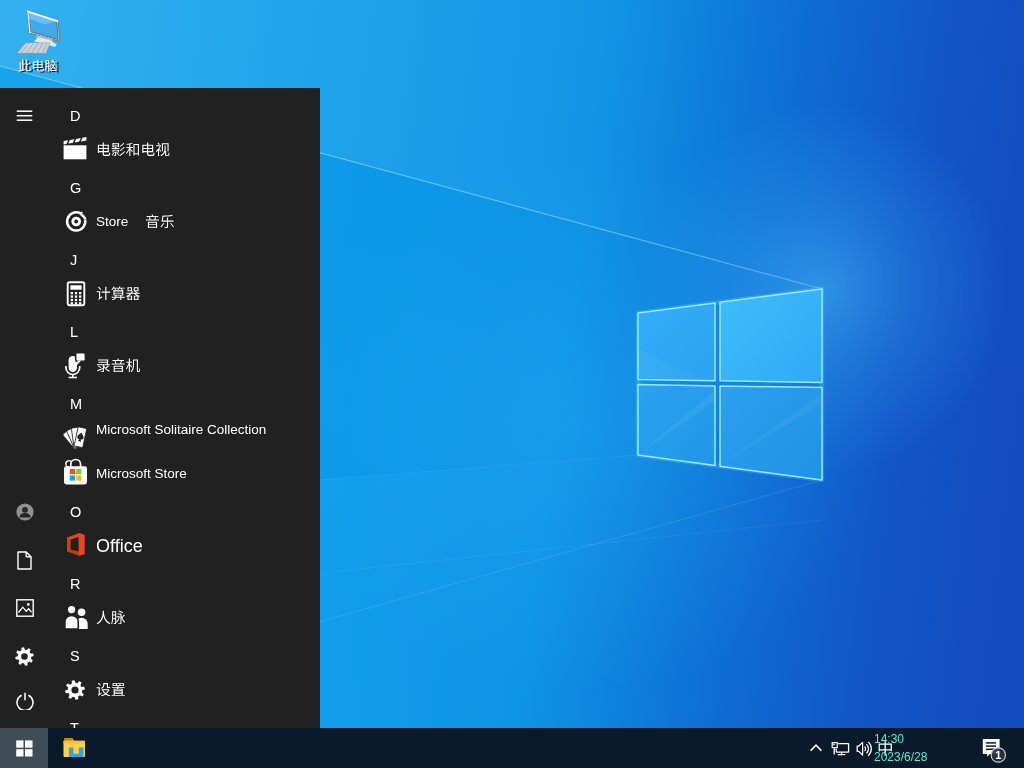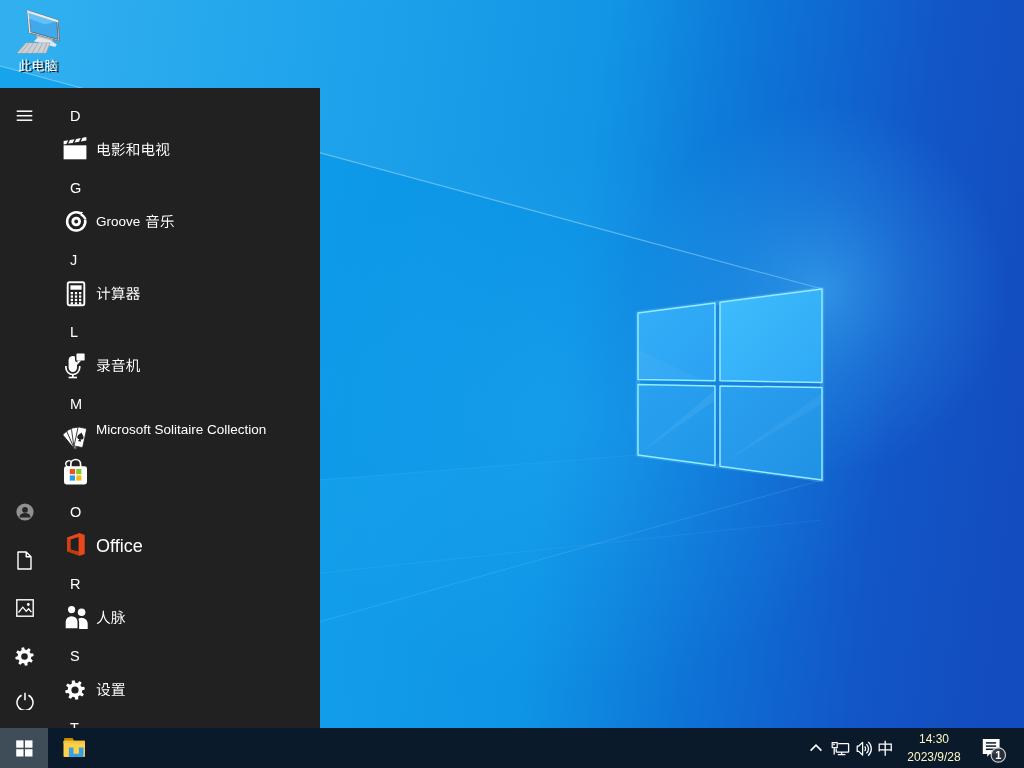--- a/index.html
+++ b/index.html
@@ -220,39 +220,40 @@
     </svg>
 <div class="abs" style="left:70px;top:97.5px;width:40px;height:36px;line-height:36px;font-size:14.5px;color:#fff">D</div>
     <svg class="abs" style="left:96px;top:141.6px" width="74" height="14.8" viewBox="0 0 74 14.8" fill="#fff" xmlns="http://www.w3.org/2000/svg">
       <path transform="translate(0,0) scale(0.014800)" d="M452 472V616H204V472ZM531 472H788V616H531ZM452 402H204V259H452ZM531 402V259H788V402ZM126 185V751H204V689H452V795C452 912 485 943 597 943C622 943 791 943 818 943C925 943 949 890 962 738C939 732 907 718 887 704C880 834 870 867 814 867C778 867 632 867 602 867C542 867 531 855 531 797V689H865V185H531V42H452V185Z"></path>
       <path transform="translate(14.8,0) scale(0.014800)" d="M840 60C783 140 680 225 592 274C611 288 634 310 646 326C740 269 843 180 911 89ZM873 330C810 417 693 505 593 556C612 570 633 593 645 609C751 550 868 457 942 359ZM893 620C825 733 695 838 563 897C581 911 602 936 615 954C753 886 885 774 962 646ZM186 577H474V661H186ZM417 760C452 807 490 870 508 911L564 881C546 842 506 781 471 735ZM179 236H485V297H179ZM179 126H485V187H179ZM108 75V348H558V75ZM154 737C131 790 95 842 56 880C71 890 97 910 109 921C149 880 192 815 218 756ZM270 366C278 380 286 396 293 412H59V473H593V412H373C364 391 352 368 340 350ZM116 523V715H292V880C292 889 290 892 278 892C267 893 233 893 192 892C202 910 212 935 215 955C271 955 309 954 334 944C359 933 366 916 366 881V715H547V523Z"></path>
       <path transform="translate(29.6,0) scale(0.014800)" d="M531 133V915H604V833H827V908H903V133ZM604 761V205H827V761ZM439 49C351 85 193 115 60 133C68 150 78 176 81 193C134 187 191 179 247 169V336H50V406H228C182 532 102 669 26 746C39 765 58 794 67 816C132 747 198 632 247 514V958H321V517C364 574 420 650 443 688L489 626C465 595 358 469 321 431V406H496V336H321V154C384 141 442 126 489 108Z"></path>
       <path transform="translate(44.4,0) scale(0.014800)" d="M452 472V616H204V472ZM531 472H788V616H531ZM452 402H204V259H452ZM531 402V259H788V402ZM126 185V751H204V689H452V795C452 912 485 943 597 943C622 943 791 943 818 943C925 943 949 890 962 738C939 732 907 718 887 704C880 834 870 867 814 867C778 867 632 867 602 867C542 867 531 855 531 797V689H865V185H531V42H452V185Z"></path>
       <path transform="translate(59.2,0) scale(0.014800)" d="M450 89V621H523V155H832V621H907V89ZM154 76C190 115 229 170 247 207L308 167C290 132 250 80 211 42ZM637 231V426C637 583 607 774 354 905C369 917 393 945 402 961C552 882 631 775 671 666V860C671 927 698 945 766 945H857C944 945 955 904 965 747C946 742 921 732 902 717C898 861 893 888 858 888H777C749 888 741 880 741 852V604H690C705 543 709 483 709 428V231ZM63 212V281H305C247 408 142 533 39 603C50 617 68 655 74 676C113 647 152 611 190 570V959H261V528C296 573 339 630 359 661L407 601C388 579 318 499 280 458C328 390 369 314 397 236L357 209L343 212Z"></path>
     </svg>
     <div class="abs" style="left:70px;top:169.5px;width:40px;height:36px;line-height:36px;font-size:14.5px;color:#fff">G</div>
-    <div class="abs" style="left:96px;top:204px;height:36px;line-height:36px;font-size:13.5px;color:#fff;white-space:nowrap">Groove</div>
+    <div class="abs" style="left:96px;top:204px;height:36px;line-height:36px;font-size:13.5px;color:#fff;white-space:nowrap">Store</div>
     <svg class="abs" style="left:144.5px;top:213.638px" width="29.6" height="14.8" viewBox="0 0 29.6 14.8" fill="#fff" xmlns="http://www.w3.org/2000/svg">
       <path transform="translate(0,0) scale(0.014800)" d="M435 47C450 72 464 103 474 131H112V199H897V131H558C548 100 530 61 509 32ZM248 221C274 264 297 323 306 366H55V434H946V366H693C718 324 743 269 766 221L685 201C668 249 638 319 613 366H349L385 357C376 315 351 252 319 205ZM267 750H740V859H267ZM267 690V586H740V690ZM193 522V961H267V923H740V959H818V522Z"></path>
       <path transform="translate(14.8,0) scale(0.014800)" d="M236 602C187 691 109 786 38 848C56 860 86 884 100 897C169 828 253 722 309 626ZM692 633C765 713 851 825 891 894L960 858C919 790 829 682 757 603ZM129 529C139 520 180 516 247 516H482V862C482 878 475 883 458 884C441 884 382 885 318 883C329 904 341 937 345 958C431 958 482 957 515 944C547 932 558 910 558 862V516H924L925 440H558V239H482V440H201C219 365 237 271 245 182C462 177 716 157 875 117L832 51C679 91 398 110 171 116C169 232 143 361 135 394C126 430 117 453 104 458C112 477 125 513 129 529Z"></path>
     </svg>
     <div class="abs" style="left:70px;top:241.5px;width:40px;height:36px;line-height:36px;font-size:14.5px;color:#fff">J</div>
     <svg class="abs" style="left:96px;top:285.6px" width="44.4" height="14.8" viewBox="0 0 44.4 14.8" fill="#fff" xmlns="http://www.w3.org/2000/svg">
       <path transform="translate(0,0) scale(0.014800)" d="M137 105C193 152 263 220 295 263L346 207C312 166 241 102 186 57ZM46 354V428H205V787C205 830 174 860 155 872C169 887 189 921 196 941C212 920 240 898 429 764C421 750 409 718 404 698L281 782V354ZM626 43V372H372V449H626V960H705V449H959V372H705V43Z"></path>
       <path transform="translate(14.8,0) scale(0.014800)" d="M252 423H764V482H252ZM252 530H764V590H252ZM252 318H764V375H252ZM576 35C548 112 497 185 436 233C453 240 482 256 497 267H296L353 246C346 227 331 200 315 176H487V114H223C234 94 244 74 253 54L183 35C151 113 96 191 35 242C52 252 82 272 96 284C127 255 158 217 185 176H237C257 206 277 243 287 267H177V641H311V706L310 728H56V790H286C258 832 198 874 72 905C88 919 109 945 119 961C279 915 346 852 372 790H642V958H719V790H948V728H719V641H842V267H742L796 242C786 223 768 199 748 176H940V114H620C631 94 640 73 648 52ZM642 728H386L387 708V641H642ZM505 267C532 242 559 211 583 176H663C690 205 718 241 731 267Z"></path>
       <path transform="translate(29.6,0) scale(0.014800)" d="M196 150H366V291H196ZM622 150H802V291H622ZM614 396C656 412 706 437 740 460H452C475 428 495 395 511 362L437 348V85H128V356H431C415 391 392 426 364 460H52V527H298C230 587 141 641 30 682C45 696 64 722 72 739L128 715V960H198V931H365V954H437V651H246C305 613 355 571 396 527H582C624 573 679 616 739 651H555V960H624V931H802V954H875V716L924 732C934 714 955 686 972 672C863 646 751 592 675 527H949V460H774L801 431C768 405 704 374 653 356ZM553 85V356H875V85ZM198 865V717H365V865ZM624 865V717H802V865Z"></path>
     </svg>
     <div class="abs" style="left:70px;top:313.5px;width:40px;height:36px;line-height:36px;font-size:14.5px;color:#fff">L</div>
     <svg class="abs" style="left:96px;top:357.6px" width="44.4" height="14.8" viewBox="0 0 44.4 14.8" fill="#fff" xmlns="http://www.w3.org/2000/svg">
       <path transform="translate(0,0) scale(0.014800)" d="M134 563C199 599 278 656 316 694L369 642C329 604 248 551 185 517ZM134 96V165H740L736 257H164V326H732L726 418H67V485H461V668C316 728 165 789 68 826L108 893C206 851 337 795 461 740V878C461 892 456 896 440 897C424 898 368 898 309 896C319 915 331 943 335 962C413 962 464 962 495 951C527 940 537 922 537 879V644C623 774 748 871 904 920C914 900 937 871 953 855C845 826 751 773 675 703C739 664 814 608 874 557L810 510C765 555 691 614 629 656C592 614 561 566 537 515V485H940V418H804C813 315 820 192 822 96L763 92L750 96Z"></path>
       <path transform="translate(14.8,0) scale(0.014800)" d="M435 47C450 72 464 103 474 131H112V199H897V131H558C548 100 530 61 509 32ZM248 221C274 264 297 323 306 366H55V434H946V366H693C718 324 743 269 766 221L685 201C668 249 638 319 613 366H349L385 357C376 315 351 252 319 205ZM267 750H740V859H267ZM267 690V586H740V690ZM193 522V961H267V923H740V959H818V522Z"></path>
       <path transform="translate(29.6,0) scale(0.014800)" d="M498 97V418C498 573 484 772 349 912C366 921 395 946 406 960C550 812 571 585 571 418V168H759V812C759 898 765 916 782 931C797 944 819 950 839 950C852 950 875 950 890 950C911 950 929 946 943 936C958 926 966 909 971 880C975 855 979 781 979 724C960 718 937 706 922 692C921 759 920 812 917 835C916 858 913 867 907 873C903 878 895 880 887 880C877 880 865 880 858 880C850 880 845 878 840 874C835 870 833 851 833 818V97ZM218 40V254H52V326H208C172 465 99 621 28 705C40 723 59 753 67 773C123 704 177 591 218 474V959H291V500C330 550 377 612 397 646L444 584C421 558 326 451 291 416V326H439V254H291V40Z"></path>
     </svg>
     <div class="abs" style="left:70px;top:385.5px;width:40px;height:36px;line-height:36px;font-size:14.5px;color:#fff">M</div>
     <div class="abs" style="left:96px;top:412px;height:36px;line-height:36px;font-size:13.5px;color:#fff;white-space:nowrap">Microsoft Solitaire Collection</div>
+    <div class="abs" style="left:96px;top:456px;height:36px;line-height:36px;font-size:13.5px;color:#fff;white-space:nowrap">Microsoft Store</div>
     <div class="abs" style="left:70px;top:493.5px;width:40px;height:36px;line-height:36px;font-size:14.5px;color:#fff">O</div>
     <div class="abs" style="left:96px;top:528px;height:36px;line-height:36px;font-size:18px;color:#fff;white-space:nowrap">Office</div>
     <div class="abs" style="left:70px;top:565.5px;width:40px;height:36px;line-height:36px;font-size:14.5px;color:#fff">R</div>
     <svg class="abs" style="left:96px;top:609.6px" width="29.6" height="14.8" viewBox="0 0 29.6 14.8" fill="#fff" xmlns="http://www.w3.org/2000/svg">
       <path transform="translate(0,0) scale(0.014800)" d="M457 43C454 197 460 686 43 897C66 913 90 937 104 956C349 825 455 601 502 400C551 587 659 834 910 952C922 931 944 905 965 889C611 730 549 311 534 191C539 131 540 80 541 43Z"></path>
       <path transform="translate(14.8,0) scale(0.014800)" d="M513 100C605 129 727 176 788 212L819 146C757 111 634 67 543 42ZM395 416V486H529C500 622 439 736 364 795V77H91V437C91 584 86 786 23 927C40 934 70 950 83 962C126 866 144 740 152 621H295V870C295 884 290 888 277 888C265 889 225 889 181 888C190 908 200 940 202 959C267 959 305 957 330 945C355 933 364 910 364 871V807C379 821 396 843 404 859C506 779 580 628 608 426L564 414L552 416ZM158 145H295V311H158ZM158 380H295V551H156L158 437ZM453 235V307H649V871C649 885 644 890 629 890C615 891 566 892 514 890C524 909 534 942 537 962C611 962 655 961 684 948C711 936 720 913 720 872V533C768 673 836 793 923 861C935 842 960 815 976 801C897 748 833 651 785 537C836 491 899 420 954 362L888 312C857 361 806 425 760 474C744 429 731 382 720 336V235Z"></path>
     </svg>
     <div class="abs" style="left:70px;top:637.5px;width:40px;height:36px;line-height:36px;font-size:14.5px;color:#fff">S</div>
     <svg class="abs" style="left:96px;top:681.6px" width="29.6" height="14.8" viewBox="0 0 29.6 14.8" fill="#fff" xmlns="http://www.w3.org/2000/svg">
       <path transform="translate(0,0) scale(0.014800)" d="M122 104C175 151 242 218 273 261L324 208C292 167 225 102 171 58ZM43 354V426H184V785C184 831 153 864 134 876C148 891 168 922 175 940C190 920 217 900 395 768C386 753 374 725 368 705L257 786V354ZM491 76V187C491 261 469 344 337 404C351 416 377 445 386 460C530 391 562 283 562 189V146H739V307C739 383 753 411 823 411C834 411 883 411 898 411C918 411 939 410 951 406C948 389 946 360 944 341C932 344 911 346 897 346C884 346 839 346 828 346C812 346 810 337 810 308V76ZM805 552C769 632 715 698 649 751C582 696 529 629 493 552ZM384 482V552H436L422 557C462 649 519 729 590 794C515 842 429 875 341 895C355 911 371 941 377 960C474 934 566 896 647 841C723 897 814 938 917 963C926 942 947 912 963 896C867 876 781 841 708 794C793 720 861 624 901 499L855 479L842 482Z"></path>
@@ -287,23 +288,23 @@
 </svg>
 <svg class="abs" style="left:852px;top:740px" width="21" height="18" viewBox="0 0 21 18">
 <path d="M10.6,2.4 L6.8,6 H5.2 V11.4 H6.8 L10.6,15 Z" fill="none" stroke="#fff" stroke-width="1.25" stroke-linejoin="round"></path>
 <path d="M12.6,6.5 a3.1,3.1 0 0 1 0,4.5" fill="none" stroke="#fff" stroke-width="1.25"></path>
 <path d="M14.4,4.1 a6.2,6.2 0 0 1 0,9.3" fill="none" stroke="#fff" stroke-width="1.25"></path>
 <path d="M16.2,1.9 a9.2,9.2 0 0 1 0,13.8" fill="none" stroke="#fff" stroke-width="1.25"></path>
 </svg>
 <svg class="abs" style="left:877px;top:740px" width="16.5" height="16.5" viewBox="0 0 16.5 16.5" fill="#fff" xmlns="http://www.w3.org/2000/svg">
       <path transform="translate(0,0) scale(0.016500)" d="M458 40V219H96V694H171V632H458V959H537V632H825V689H902V219H537V40ZM171 558V292H458V558ZM825 558H537V292H825Z"></path>
     </svg>
-<div class="abs" style="left:874px;top:728px;width:120px;height:40px;color:#fef9c3;font-size:12px;text-align:center;line-height:1">
+<div class="abs" style="left:874px;top:728px;width:120px;height:40px;color:#5eead4;font-size:12px;text-align:left;line-height:1">
 <div style="margin-top:4.5px">14:30</div>
-      <div style="margin-top:6px">2023/9/28</div>
+      <div style="margin-top:6px">2023/6/28</div>
     </div>
 <svg class="abs" style="left:980px;top:737px" width="28" height="28" viewBox="0 0 28 28">
 <path d="M2.8,2 H19.6 V17 H9.8 L7.2,19.8 V17 H2.8 Z" fill="#fff"></path>
 <g stroke="#0b1a2a" stroke-width="1.5">
 <line x1="5.9" y1="5.9" x2="16.1" y2="5.9"></line>
 <line x1="5.9" y1="9.1" x2="16.1" y2="9.1"></line>
 <line x1="5.9" y1="12.3" x2="16.1" y2="12.3"></line>
 </g>
 <circle cx="18.3" cy="18" r="7.2" fill="#2b313a" fill-opacity="0.92" stroke="#c9cdd2" stroke-width="1.2"></circle>
 <text x="18.4" y="22" font-family="Liberation Sans" font-size="11" font-weight="bold" fill="#fff" text-anchor="middle">1</text>

